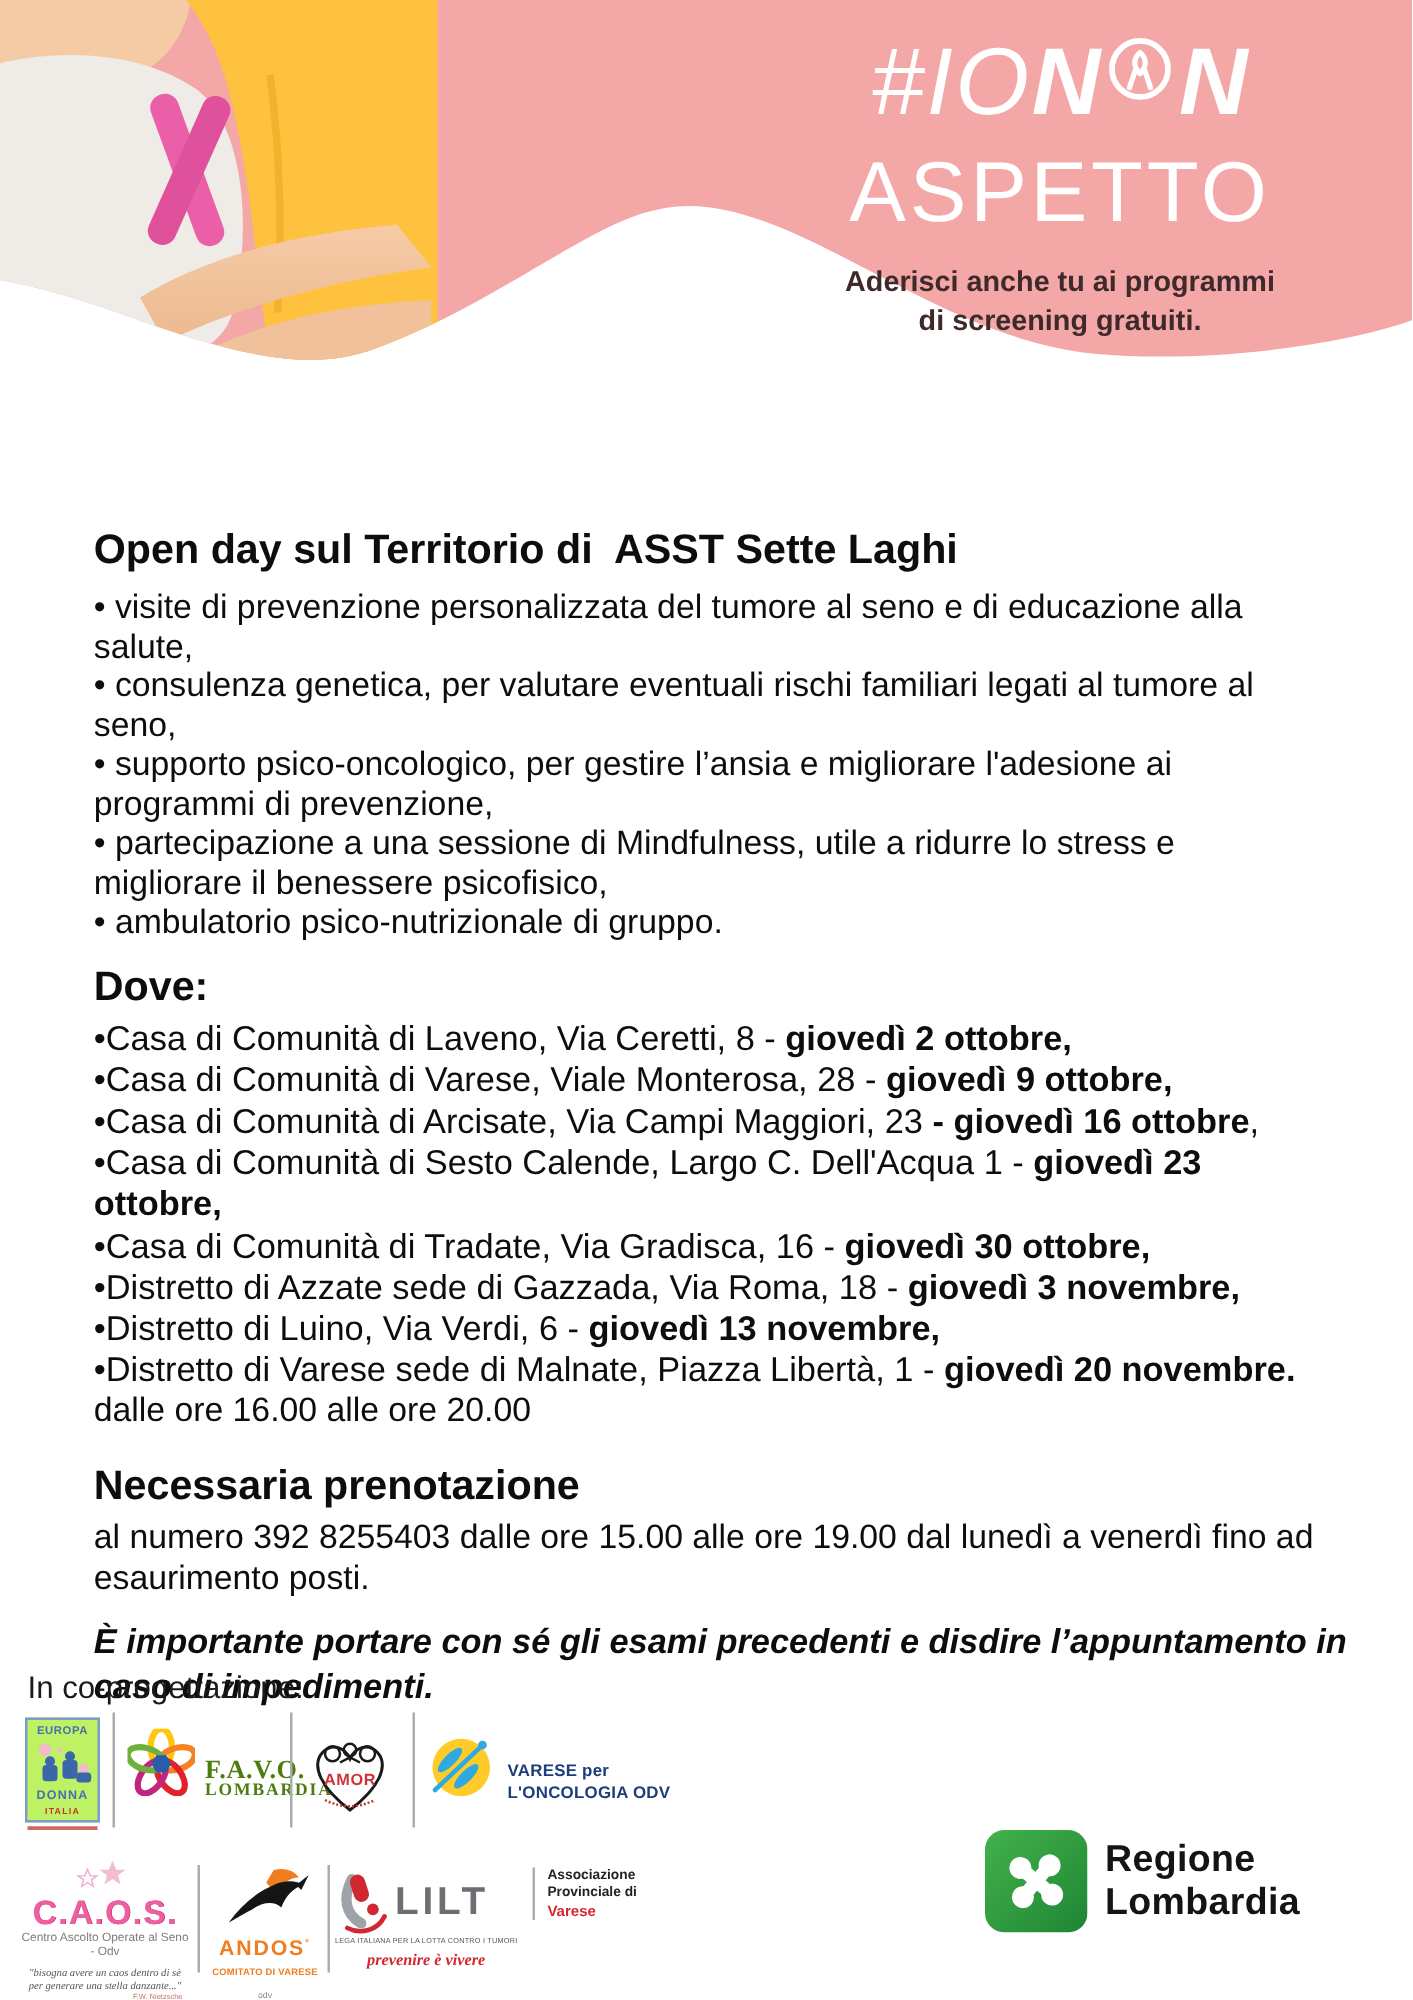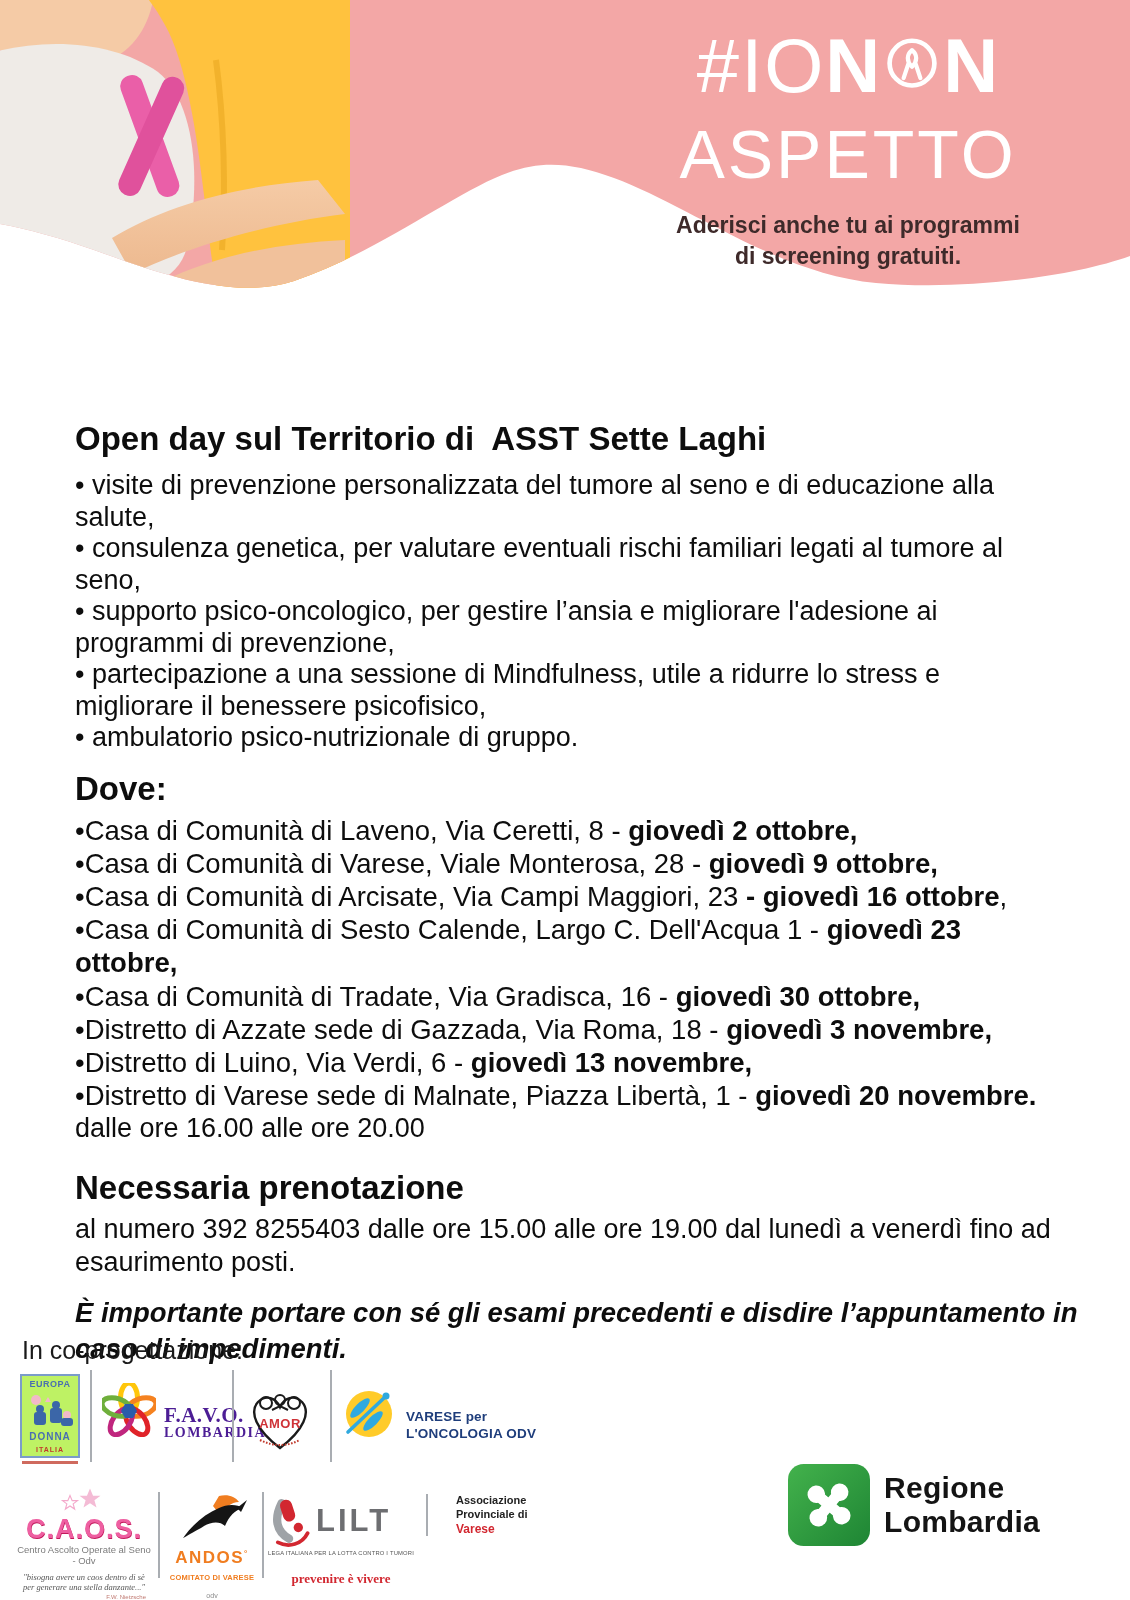--- a/index.html
+++ b/index.html
@@ -2,21 +2,21 @@
 <html><head>
 <meta charset="utf-8">
 <style>
   html,body{margin:0;padding:0;background:#fff;}
   .page{position:relative;width:1130px;height:1600px;background:#fff;overflow:hidden;
         font-family:"Liberation Sans","DejaVu Sans",sans-serif;color:#0d0d0d;}
 
   
   .banner-art{position:absolute;top:0;left:0;}
   .logo-block{position:absolute;top:28px;left:648px;width:400px;text-align:center;color:#fff;}
-  .logo-line1{display:flex;justify-content:center;align-items:center;line-height:1;}
+  .logo-line1{display:flex;justify-content:center;align-items:flex-start;line-height:1;font-style:italic;}
   .logo-line1 .lt{font-size:76px;font-weight:400;letter-spacing:2px;}
   .logo-line1 .hv{font-size:76px;font-weight:800;letter-spacing:1px;}
   .ribbon-circle{margin:0 3px 2px 3px;}
   .logo-line2{font-size:68px;font-weight:400;letter-spacing:3px;line-height:1;margin-top:16px;}
   .tagline{margin-top:22px;font-size:23px;font-weight:700;line-height:31px;color:#3e2a2a;}
 
   
   main{position:absolute;top:420px;left:0;right:0;padding:0 70px 0 75px;}
   h1.title{font-size:33px;font-weight:700;line-height:38px;margin:0 0 12px 0;white-space:pre-wrap;}
   .svc{font-size:27px;line-height:31.5px;}
@@ -34,21 +34,21 @@
 
   .europa{position:absolute;left:20px;top:1374px;width:60px;height:84px;border:2px solid #7b9cc9;
           display:flex;flex-direction:column;align-items:center;justify-content:space-between;
           padding:3px 1px;box-sizing:border-box;background:#bef264;}
   .europa .l1{font-size:9px;font-weight:700;color:#4a6fb0;letter-spacing:.5px;}
   .europa .l2{font-size:10px;font-weight:700;color:#4a6fb0;letter-spacing:1px;}
   .europa .l3{font-size:7px;font-weight:700;color:#c0392b;letter-spacing:1px;}
   .europa-footnote{position:absolute;left:22px;top:1461px;width:56px;height:3px;background:#cf6a5e;}
 
   .favo{position:absolute;left:102px;top:1380px;display:flex;align-items:center;gap:8px;}
-  .favo-text{font-family:"Liberation Serif","DejaVu Serif",serif;color:#4c1d95;line-height:1.05;margin-top:24px;}
+  .favo-text{font-family:"Liberation Serif","DejaVu Serif",serif;color:#4d7c0f;line-height:1.05;margin-top:24px;}
   .favo-text .n{font-size:21px;font-weight:700;letter-spacing:.5px;}
   .favo-text .r{font-size:14px;font-weight:700;letter-spacing:1.5px;}
 
   .amor{position:absolute;left:244px;top:1390px;width:72px;height:66px;}
   .amor .amor-word{position:absolute;left:0;right:0;top:26px;text-align:center;
         font-size:13px;font-weight:800;color:#cf3338;letter-spacing:.5px;}
 
   .varese{position:absolute;left:336px;top:1384px;display:flex;align-items:flex-end;gap:8px;}
   .varese-text{color:#1e3d7b;font-weight:800;font-size:13.5px;line-height:17px;letter-spacing:.2px;}
 
@@ -64,23 +64,23 @@
   .andos .name{font-size:17px;font-weight:800;color:#f07d20;letter-spacing:1.5px;line-height:16px;}
   .andos .name sup{font-size:8px;}
   .andos .committee{font-size:7.5px;font-weight:700;color:#f07d20;letter-spacing:.2px;}
   .andos .odv{font-size:7px;color:#8a8a8a;}
 
   .lilt{position:absolute;left:268px;top:1494px;display:flex;align-items:flex-start;gap:10px;}
   .lilt-main{text-align:center;}
   .lilt-top{display:flex;align-items:center;gap:6px;}
   .lilt-word{font-size:31px;font-weight:700;color:#6d6e71;letter-spacing:3px;}
   .lilt-sub{font-size:5.8px;color:#555;letter-spacing:.2px;margin-top:2px;}
-  .lilt-motto{font-family:"Liberation Serif","DejaVu Serif",serif;font-weight:700;
-              font-size:13px;color:#d22730;margin-top:15px;}
-  .lilt-assoc{padding-left:28px;border-left:2px solid #a9adb2;margin-left:2px;}
+  .lilt-motto{font-family:"Liberation Serif","DejaVu Serif",serif;font-style:italic;font-weight:700;
+              font-size:13px;color:#d22730;margin-top:4px;}
+  .lilt-assoc{padding-left:10px;border-left:2px solid #a9adb2;margin-left:2px;}
   .lilt-assoc .a{font-size:11px;font-weight:700;color:#222;line-height:13.5px;}
   .lilt-assoc .v{font-size:12px;font-weight:700;color:#d22730;margin-top:1px;}
 
   .regione{position:absolute;left:788px;top:1464px;display:flex;align-items:center;gap:14px;}
   .regione-text{font-size:30px;font-weight:600;color:#141414;line-height:34px;letter-spacing:.3px;}
 </style>
 </head>
 <body>
 
 <div class="page">

